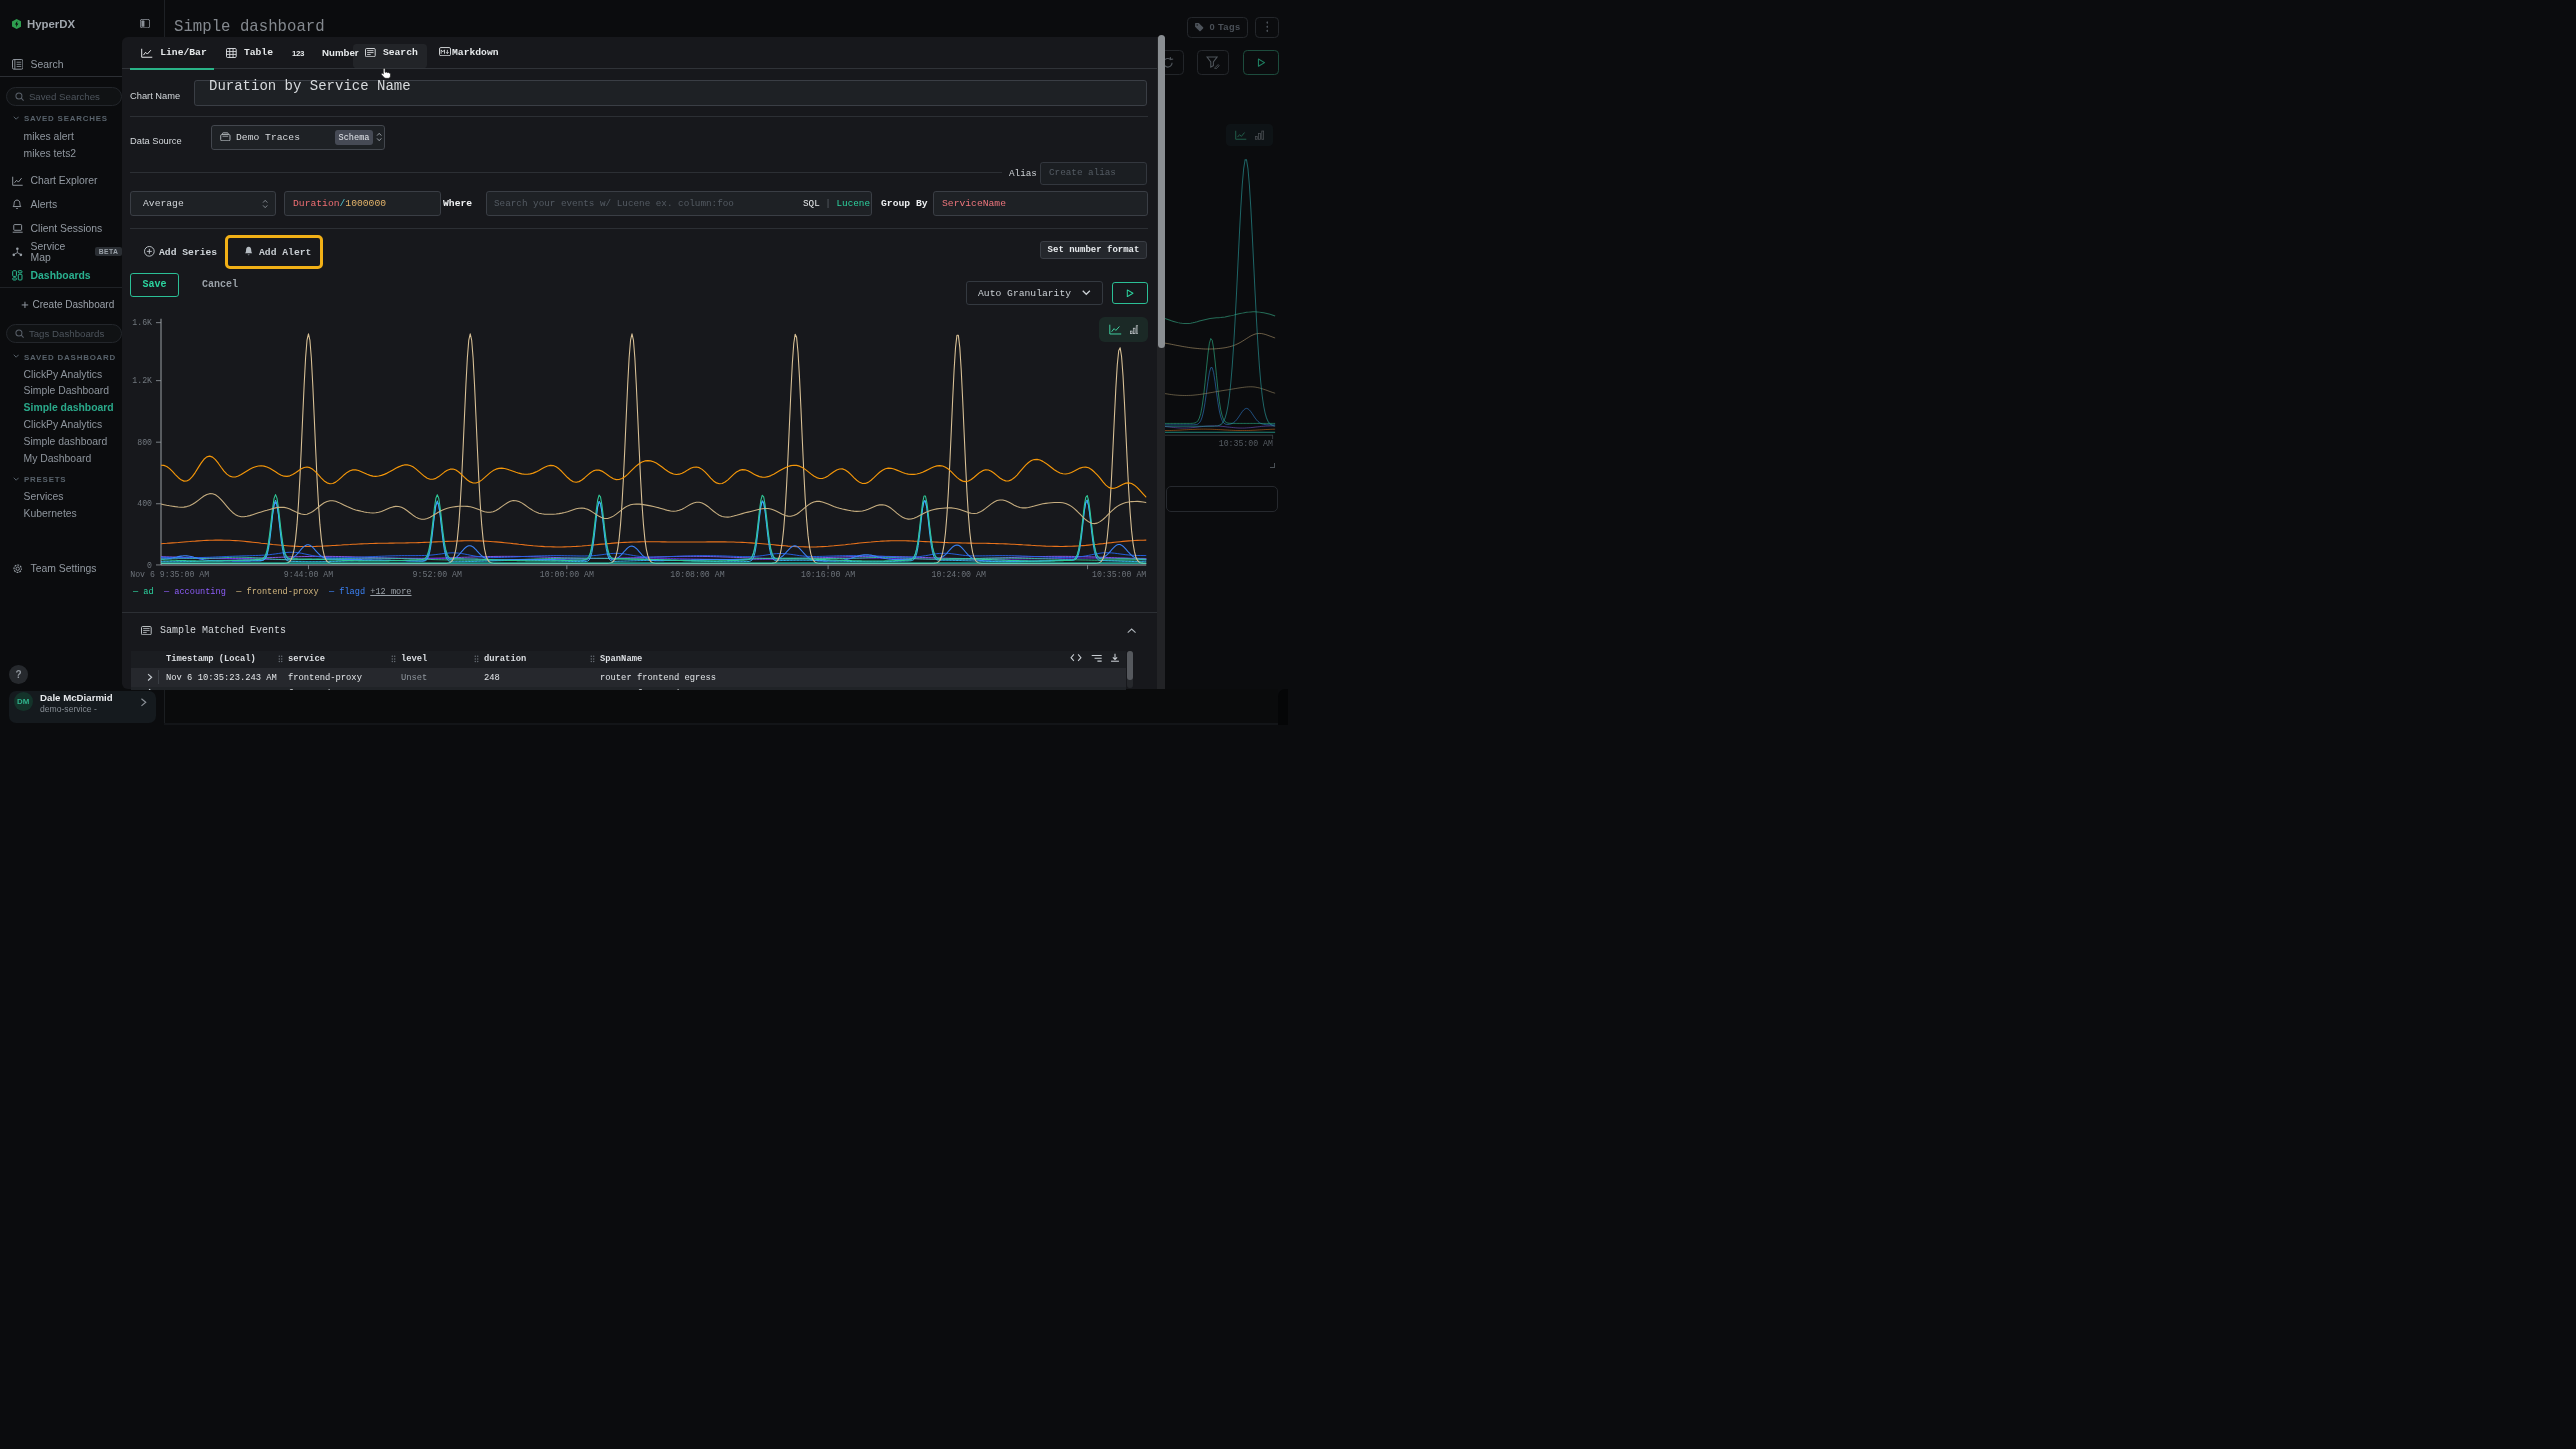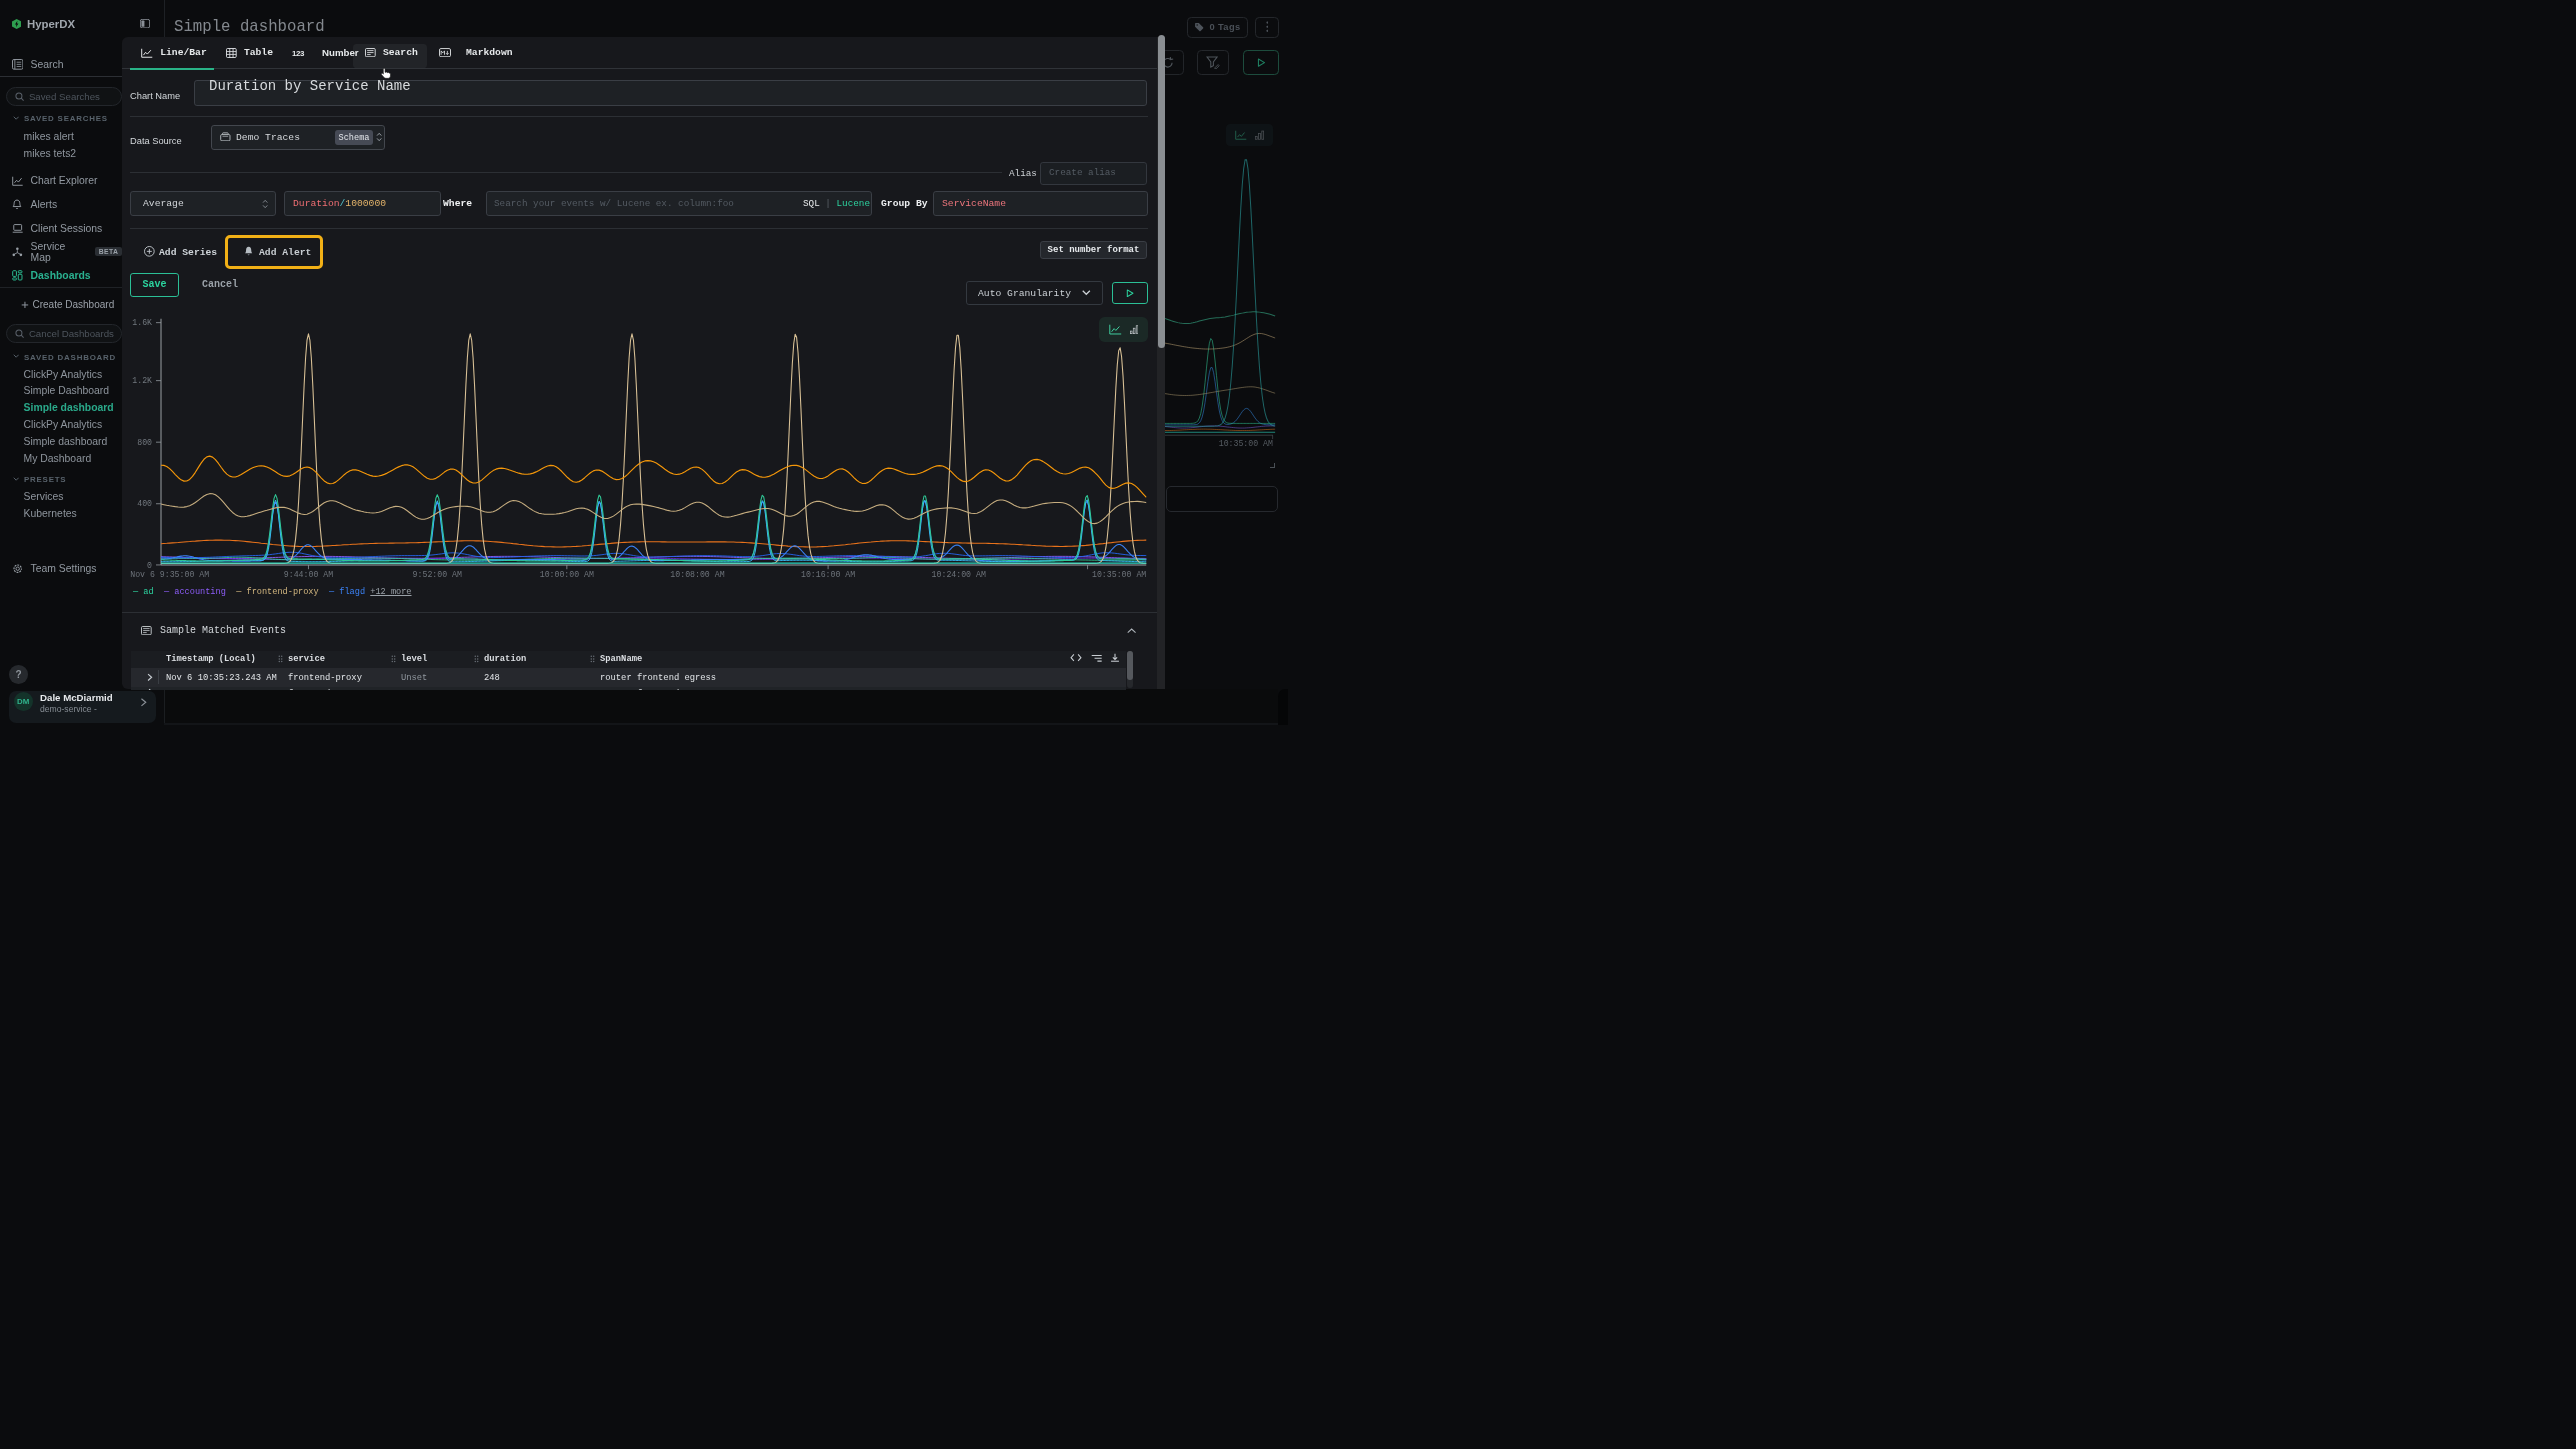--- a/index.html
+++ b/index.html
@@ -117,21 +117,21 @@
           <line x1="1" y1="5.5" x2="10" y2="5.5" stroke="#8e959d" stroke-width="1.4"></line>
         </svg>
       </span>
       <span style="font-size:10px">Create Dashboard</span>
     </div>
 <div class="pill" style="top:324px">
       <svg width="9.3" height="9.3" viewBox="0 0 13 13">
         <circle cx="5.5" cy="5.5" r="4.2" fill="none" stroke="#5a616a" stroke-width="1.4"></circle>
         <line x1="8.7" y1="8.7" x2="12" y2="12" stroke="#5a616a" stroke-width="1.4"></line>
       </svg>
-      <span>Cancel Dashboards</span>
+      <span>Tags Dashboards</span>
     </div>
 <div class="abs" style="left:13px;top:354px">
       <svg width="6.4" height="4.3" viewBox="0 0 9 6">
         <path d="M1 1 L4.5 4.5 L8 1" fill="none" stroke="#58626b" stroke-width="1.4"></path>
       </svg>
     </div>
 <div class="sechead" style="top:353px">SAVED DASHBOARD</div>
 <div class="subitem" style="top:369px;">ClickPy Analytics</div>
 <div class="subitem" style="top:385px;">Simple Dashboard</div>
 <div class="subitem" style="top:402px;color:#2aa98a;font-weight:bold">Simple dashboard</div>
@@ -254,21 +254,21 @@
     </div>
 <div class="abs" style="left:365px;top:47px;display:flex;align-items:center;gap:7.2px;color:#e6e9eb;font-size:9.7px;font-weight:bold;font-family:Liberation Mono,monospace">
       <svg width="10.7" height="9.3" viewBox="0 0 15 13">
         <rect x="0.7" y="0.7" width="13.6" height="11.6" rx="1.5" fill="none" stroke="#dfe2e5" stroke-width="1.3"></rect>
         <line x1="3" y1="3.6" x2="12" y2="3.6" stroke="#dfe2e5" stroke-width="1.2"></line>
         <line x1="3" y1="6.4" x2="12" y2="6.4" stroke="#dfe2e5" stroke-width="1.2"></line>
         <line x1="3" y1="9.2" x2="8" y2="9.2" stroke="#dfe2e5" stroke-width="1.2"></line>
       </svg>
       <span>Search</span>
     </div>
-<div class="abs" style="left:439px;top:47px;display:flex;align-items:center;gap:15px;color:#e6e9eb;font-size:9.7px;font-weight:bold;font-family:Liberation Mono,monospace">
+<div class="abs" style="left:439px;top:47px;display:flex;gap:1px;color:#e6e9eb;font-size:9.7px;font-weight:bold;font-family:Liberation Mono,monospace">
       <svg width="12" height="9.3" viewBox="0 0 17 13">
         <rect x="0.7" y="0.7" width="15.6" height="11.6" rx="2" fill="none" stroke="#dfe2e5" stroke-width="1.3"></rect>
         <path d="M3 9.5 V4 L5.4 6.8 L7.8 4 V9.5" fill="none" stroke="#dfe2e5" stroke-width="1.2"></path>
         <path d="M11.8 4 V9 M10 7.2 L11.8 9.2 L13.6 7.2" fill="none" stroke="#dfe2e5" stroke-width="1.2"></path>
       </svg>
       <span>Markdown</span>
     </div>
 <div class="abs" style="left:122px;top:68px;width:1035px;height:1.4px;background:#303338"></div>
 <div class="abs" style="left:130px;top:68px;width:84px;height:2.1px;background:#29b387"></div>
 <div class="abs" style="left:380px;top:67px">

